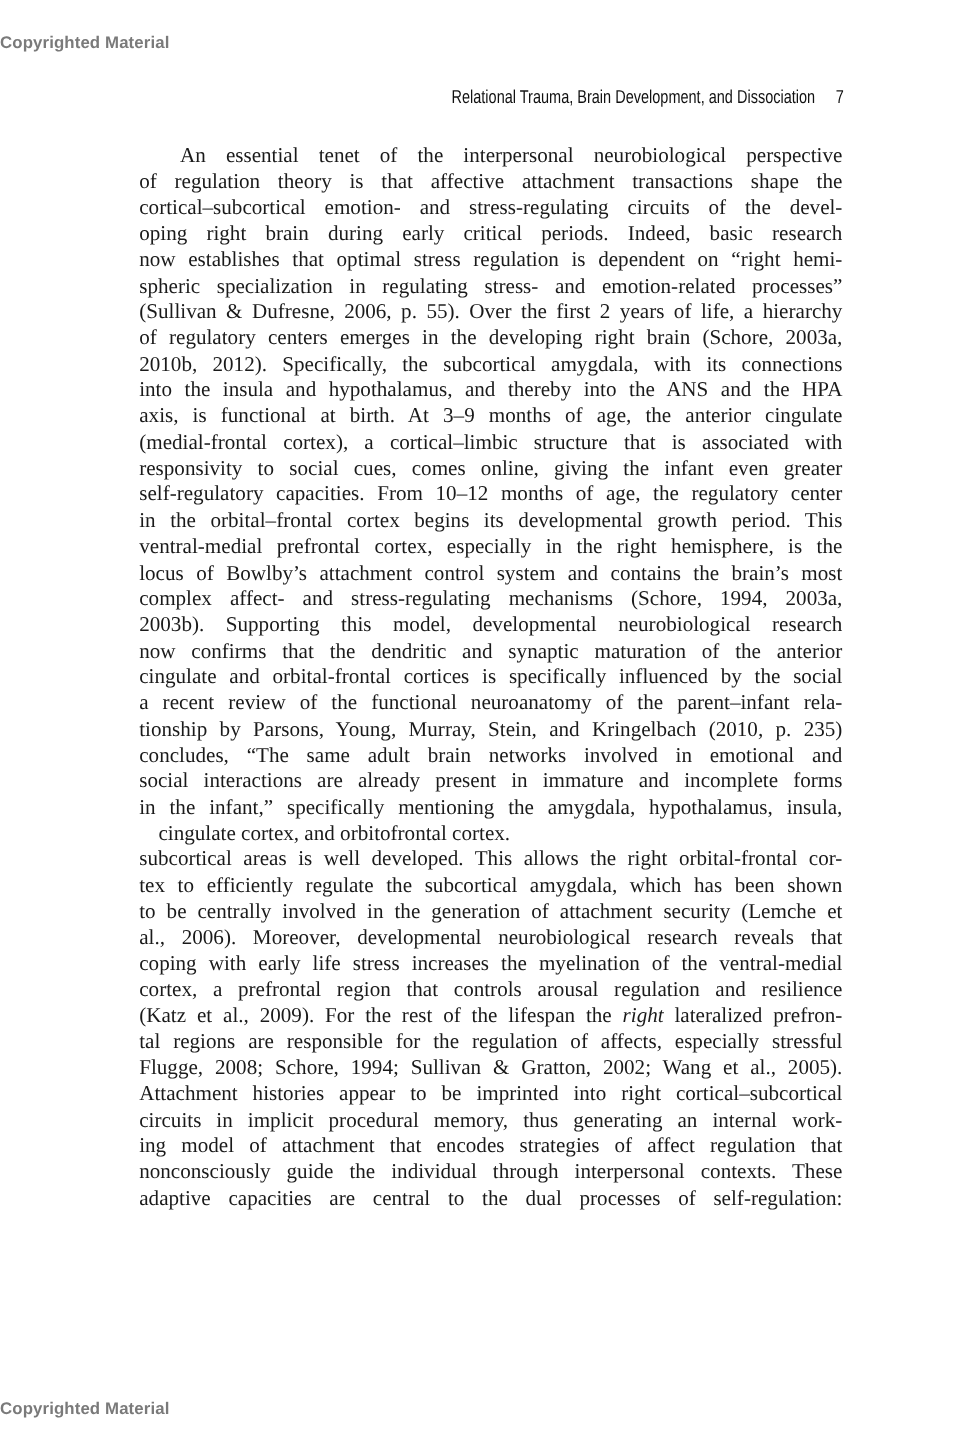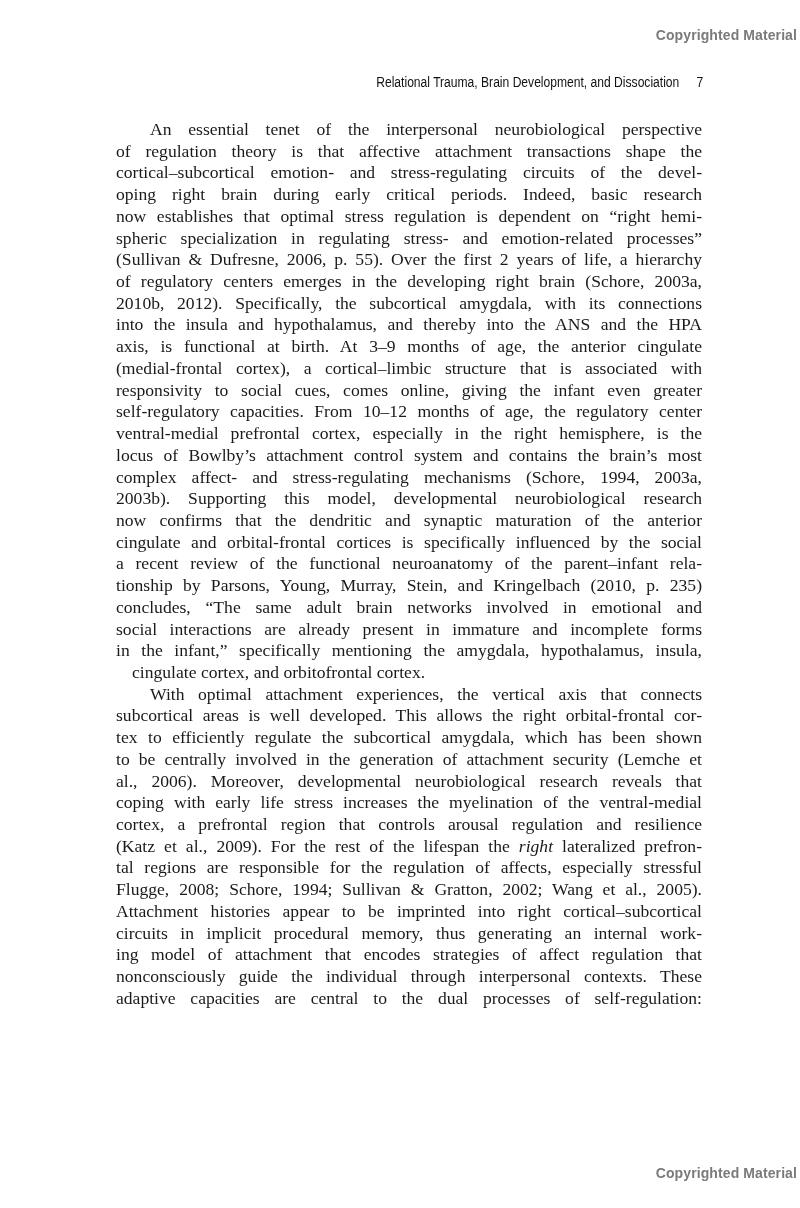--- a/index.html
+++ b/index.html
@@ -1,18 +1,18 @@
 <!DOCTYPE html>
 <html><head>
 <meta charset="utf-8">
 <style>
   html, body { margin: 0; padding: 0; background: #ffffff; }
   body { width: 800px; height: 1208px; position: relative; overflow: hidden; }
   .watermark {
-    position: absolute; left: 0; width: 797px; text-align: right;
+    position: absolute; left: 0; width: 797px; text-align: left;
     font-family: "Liberation Sans", sans-serif; font-weight: bold;
     font-size: 14px; color: #7a7a7a; letter-spacing: 0.1px;
   }
   .wm-top { top: 27px; }
   .wm-bottom { top: 1165px; }
   .running-head {
     position: absolute; top: 73px; right: 97px;
     font-family: "Liberation Sans", sans-serif; font-size: 15.5px; color: #111;
     transform: scaleX(0.78); transform-origin: right center;
     white-space: nowrap;
@@ -52,35 +52,35 @@
       <div class="line"><span class="fill">now establishes that optimal stress regulation is dependent on “right hemi-</span></div>
       <div class="line"><span class="fill">spheric specialization in regulating stress- and emotion-related processes”</span></div>
       <div class="line"><span class="fill">(Sullivan &amp; Dufresne, 2006, p. 55). Over the first 2 years of life, a hierarchy</span></div>
       <div class="line"><span class="fill">of regulatory centers emerges in the developing right brain (Schore, 2003a,</span></div>
       <div class="line"><span class="fill">2010b, 2012). Specifically, the subcortical amygdala, with its connections</span></div>
       <div class="line"><span class="fill">into the insula and hypothalamus, and thereby into the ANS and the HPA</span></div>
       <div class="line"><span class="fill">axis, is functional at birth. At 3–9 months of age, the anterior cingulate</span></div>
       <div class="line"><span class="fill">(medial-frontal cortex), a cortical–limbic structure that is associated with</span></div>
       <div class="line"><span class="fill">responsivity to social cues, comes online, giving the infant even greater</span></div>
       <div class="line"><span class="fill">self-regulatory capacities. From 10–12 months of age, the regulatory center</span></div>
+      <div class="line"><span class="fill">in the orbital–frontal cortex begins its developmental growth period. This</span></div>
       <div class="line"><span class="fill">ventral-medial prefrontal cortex, especially in the right hemisphere, is the</span></div>
       <div class="line"><span class="fill">locus of Bowlby’s attachment control system and contains the brain’s most</span></div>
       <div class="line"><span class="fill">complex affect- and stress-regulating mechanisms (Schore, 1994, 2003a,</span></div>
       <div class="line"><span class="fill">2003b). Supporting this model, developmental neurobiological research</span></div>
       <div class="line"><span class="fill">now confirms that the dendritic and synaptic maturation of the anterior</span></div>
       <div class="line"><span class="fill">cingulate and orbital-frontal cortices is specifically influenced by the social</span></div>
       <div class="line"><span class="fill">a recent review of the functional neuroanatomy of the parent–infant rela-</span></div>
       <div class="line"><span class="fill">tionship by Parsons, Young, Murray, Stein, and Kringelbach (2010, p. 235)</span></div>
       <div class="line"><span class="fill">concludes, “The same adult brain networks involved in emotional and</span></div>
       <div class="line"><span class="fill">social interactions are already present in immature and incomplete forms</span></div>
       <div class="line"><span class="fill">in the infant,” specifically mentioning the amygdala, hypothalamus, insula,</span></div>
       <div class="line last"><span class="fill">cingulate cortex, and orbitofrontal cortex.</span></div>
     </div>
   <div id="p2">
-      <div class="line indent"><span class="fill">With optimal attachment experiences, the vertical axis that connects</span></div>
       <div class="line"><span class="fill">subcortical areas is well developed. This allows the right orbital-frontal cor-</span></div>
       <div class="line"><span class="fill">tex to efficiently regulate the subcortical amygdala, which has been shown</span></div>
       <div class="line"><span class="fill">to be centrally involved in the generation of attachment security (Lemche et</span></div>
       <div class="line"><span class="fill">al., 2006). Moreover, developmental neurobiological research reveals that</span></div>
       <div class="line"><span class="fill">coping with early life stress increases the myelination of the ventral-medial</span></div>
       <div class="line"><span class="fill">cortex, a prefrontal region that controls arousal regulation and resilience</span></div>
       <div class="line"><span class="fill">(Katz et al., 2009). For the rest of the lifespan the <em>right</em> lateralized prefron-</span></div>
       <div class="line"><span class="fill">tal regions are responsible for the regulation of affects, especially stressful</span></div>
       <div class="line"><span class="fill">Flugge, 2008; Schore, 1994; Sullivan &amp; Gratton, 2002; Wang et al., 2005).</span></div>
       <div class="line"><span class="fill">Attachment histories appear to be imprinted into right cortical–subcortical</span></div>

